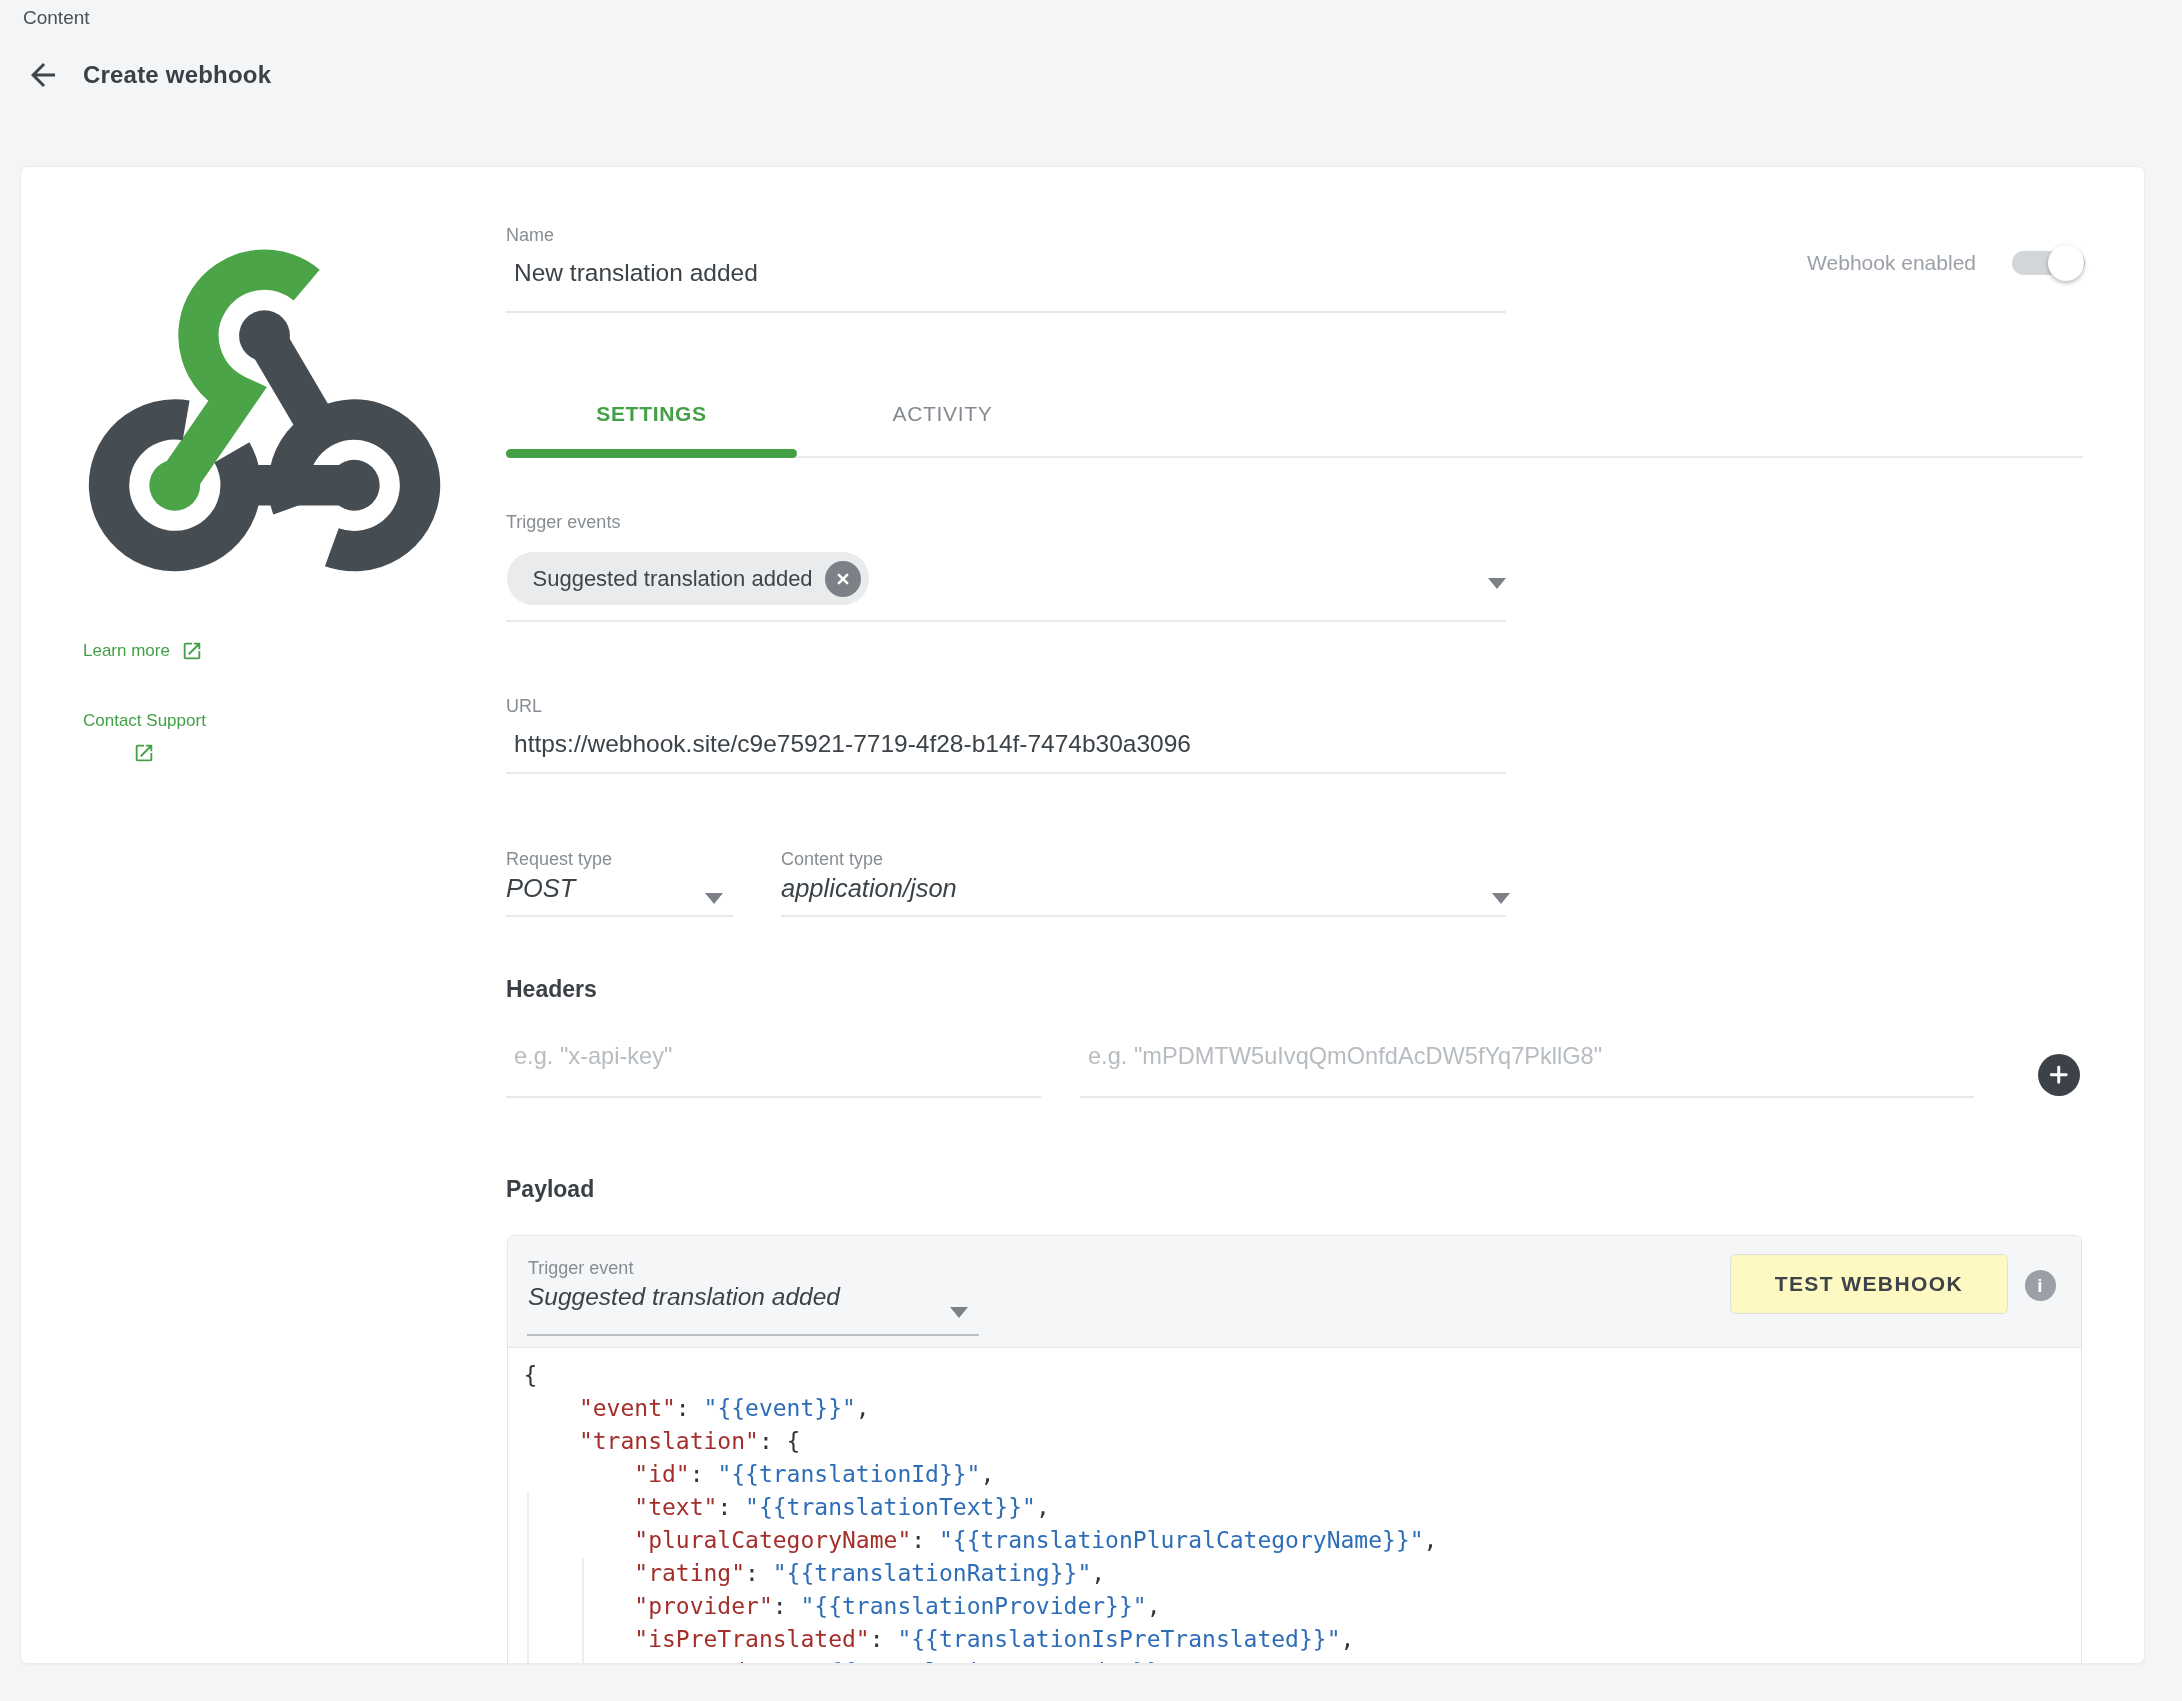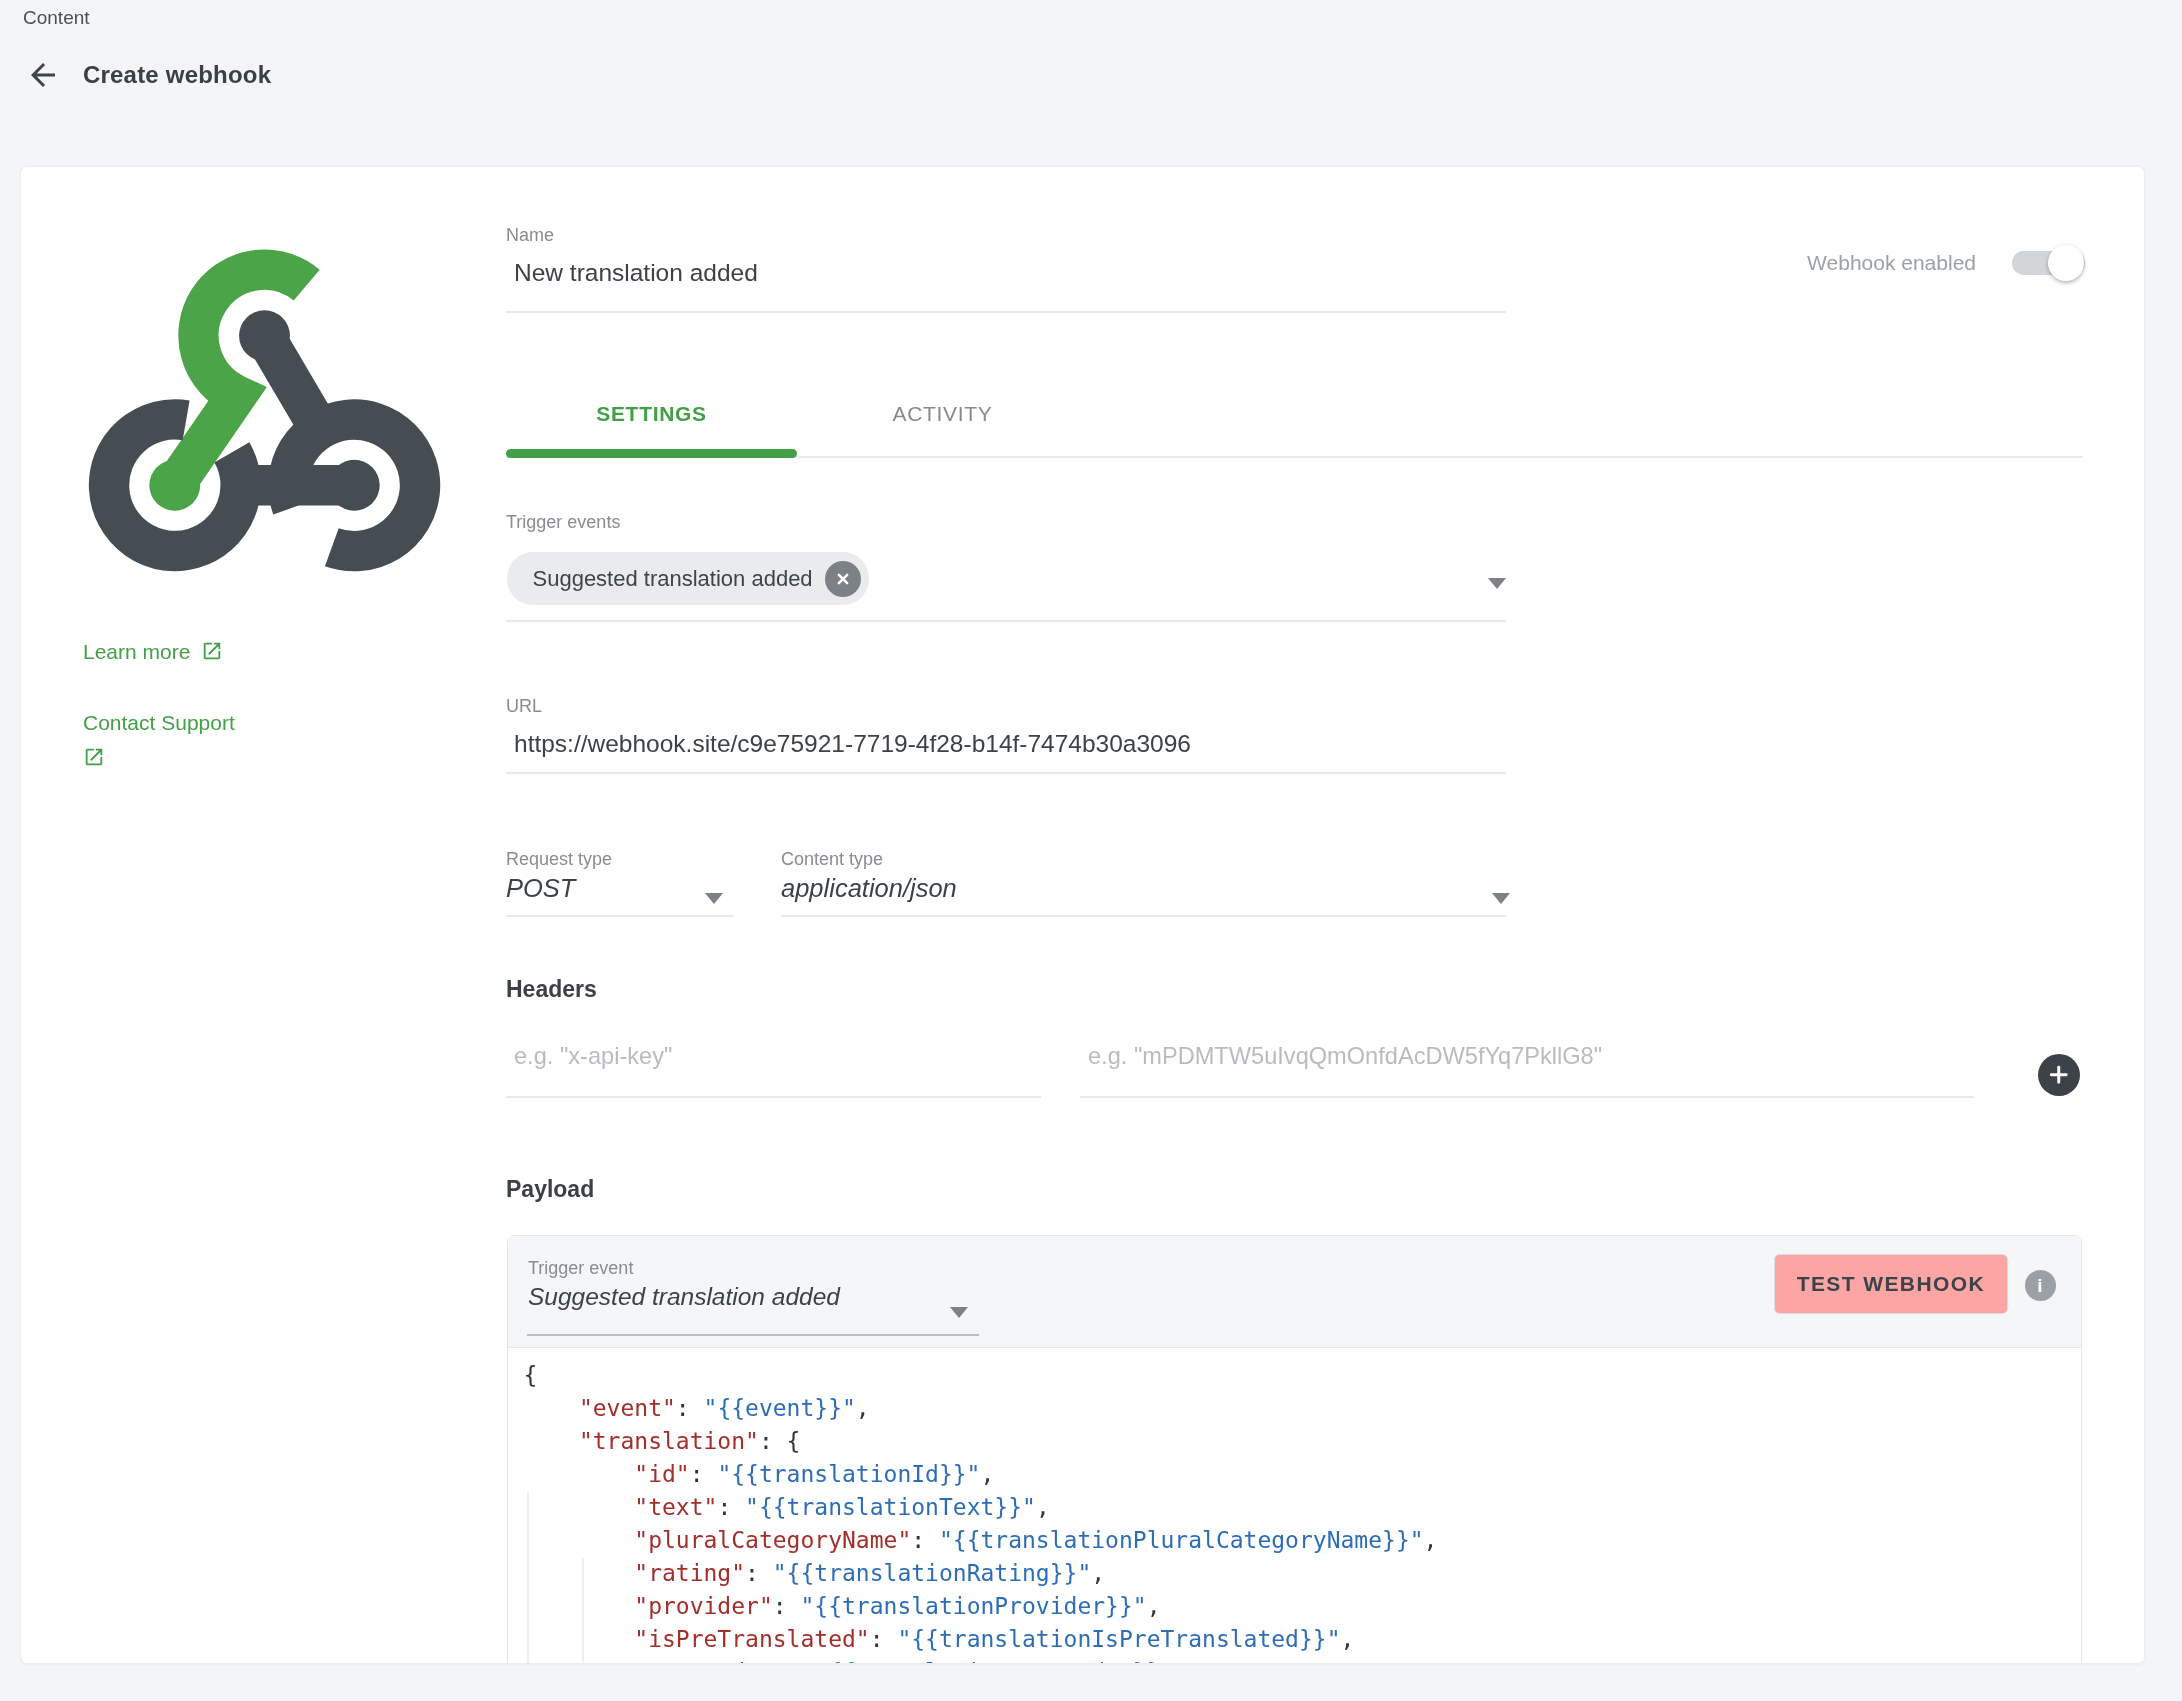--- a/index.html
+++ b/index.html
@@ -25,22 +25,22 @@
   .value{font-size:24.5px;color:#3b4248;font-style:italic;}
   .underline{position:absolute;height:1.8px;background:#e7e9ea;}
   .field-input{
     border:none;outline:none;background:transparent;padding:0;margin:8px;
     font-family:"Liberation Sans", sans-serif;font-size:24.5px;color:#3b4248;width:100%;
   }
   .field-input::placeholder{color:#b7bcc1;opacity:1;}
 
   
   .logo{position:absolute;left:64px;top:64px;width:359px;height:353px;}
-  .side-link{position:absolute;left:62px;font-size:21px;color:var(--accent-green);
-    display:flex;align-items:flex-start;gap:11px;cursor:pointer;}
+  .side-link{position:absolute;left:62px;font-size:17px;color:var(--accent-green);
+    display:flex;align-items:center;gap:11px;cursor:pointer;}
   .side-link svg{width:22px;height:22px;}
 
   
   .enabled-row{position:absolute;right:59px;top:84px;display:flex;align-items:center;gap:36px;}
   .enabled-label{font-size:21px;color:#9ba1a7;}
   .toggle{position:relative;width:73px;height:23.6px;border-radius:11.8px;background:#d3d6d9;cursor:pointer;}
   .toggle .thumb{position:absolute;left:36px;top:-6.4px;width:36px;height:36px;border-radius:50%;
     background:#ffffff;box-shadow:0 1.8px 4.5px rgba(0,0,0,.30);}
 
   
@@ -64,22 +64,22 @@
 
   .section-title{font-size:23px;font-weight:700;color:#3a4046;}
 
   .add-btn{position:absolute;left:2017px;top:887px;width:42px;height:42px;border-radius:50%;
     background:#3c4248;display:flex;align-items:center;justify-content:center;cursor:pointer;}
 
   
   .panel{position:absolute;left:486px;top:1068px;width:1573px;height:655px;
     border:0.9px solid #e3e6e8;border-radius:7.3px;background:#ffffff;overflow:hidden;}
   .panel-header{position:relative;height:111px;background:#f5f6f8;border-bottom:0.9px solid #e6e8ea;}
-  .test-btn{position:absolute;right:73px;top:18px;height:60px;padding:0 22px;
-    background:#fca5a5;border:1.8px solid #dcdfe1;border-radius:5.5px;
+  .test-btn{position:absolute;right:73px;top:18px;height:60px;padding:0 44px;
+    background:#fef9c3;border:1.8px solid #dcdfe1;border-radius:5.5px;
     font-family:"Liberation Sans", sans-serif;font-size:21px;font-weight:700;letter-spacing:1.4px;
     color:#3d4349;cursor:pointer;}
   .info-icon{position:absolute;right:25.5px;top:34px;width:31px;height:31px;border-radius:50%;
     background:#9aa0a5;color:#ffffff;display:flex;align-items:center;justify-content:center;
     font-size:19px;font-weight:700;cursor:pointer;}
 
   .code-area{position:relative;padding:11px 0 0 15.5px;
     font-family:"DejaVu Sans Mono", monospace;font-size:23px;line-height:33px;}
   .code-line{white-space:pre;}
   .tok-p{color:var(--code-punct);}

